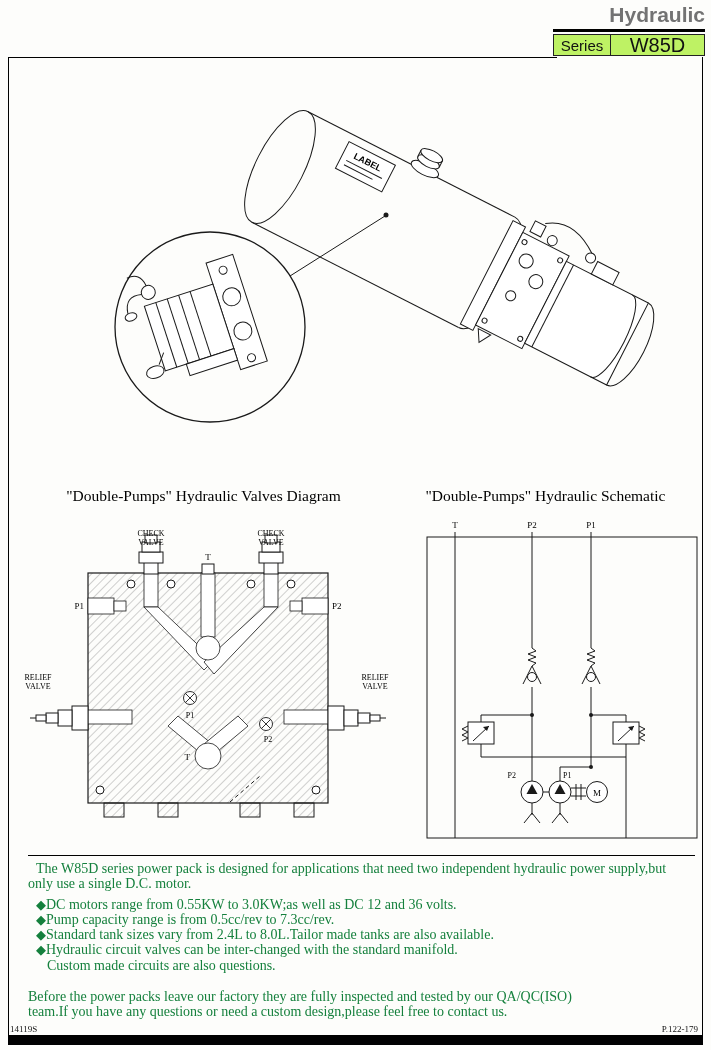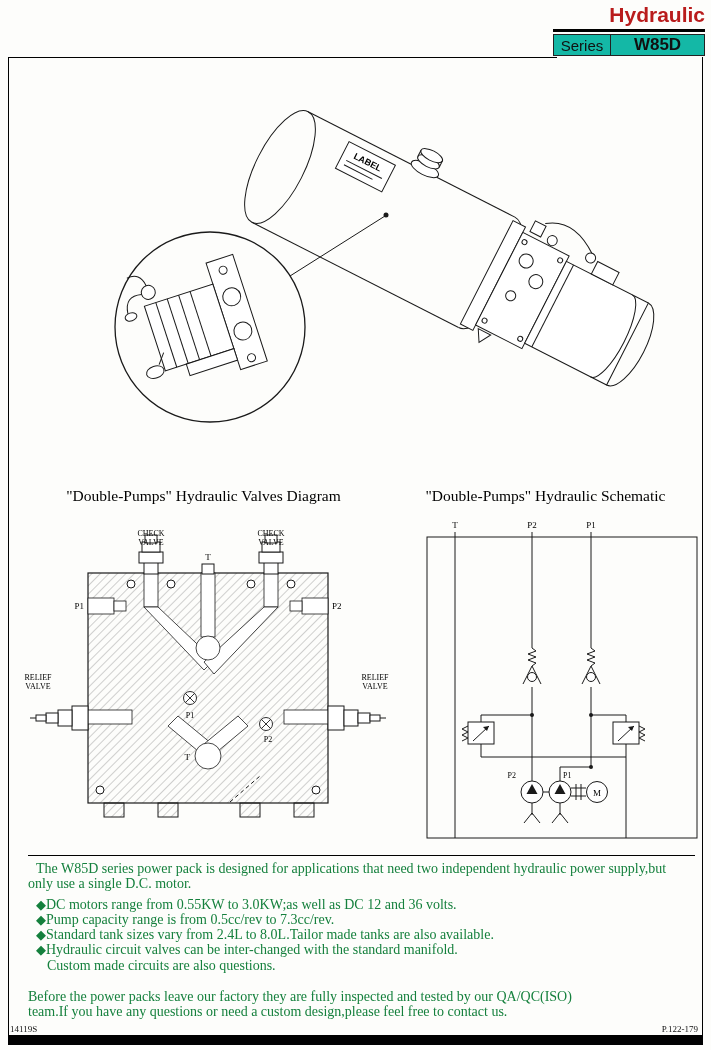--- a/index.html
+++ b/index.html
@@ -8,27 +8,27 @@
   .abs { position:absolute; }
 
   
   .border-top    { left:8px; top:57px; width:549px; height:1px; background:#000; }
   .border-left   { left:8px; top:57px; width:1px; height:982px; background:#000; }
   .border-right  { left:702px; top:57px; width:1px; height:982px; background:#000; }
   .footer-bar    { left:8px; top:1035px; width:695px; height:10px; background:#000; }
 
   
   .header { top:4px; right:6px; width:152px; text-align:right; }
-  .h-line { font-family:"Liberation Sans",sans-serif; font-weight:bold; font-size:21px; line-height:1.06; color:#b91c1c; }
+  .h-line { font-family:"Liberation Sans",sans-serif; font-weight:bold; font-size:21px; line-height:1.06; color:#737373; }
   .h-rule { margin-top:3px; height:3px; background:#000; }
   .series-box { display:flex; border:1px solid #222; margin-top:2px; height:22px;
-                font-family:"Liberation Sans",sans-serif; background:#14b8a6; }
+                font-family:"Liberation Sans",sans-serif; background:#bef264; }
   .series-cell { flex:0 0 57px; border-right:1px solid #222; font-size:15px;
                  display:flex; align-items:center; justify-content:center; }
-  .series-value { flex:1; font-weight:bold; font-size:17px;
+  .series-value { flex:1; font-weight:normal; font-size:20px;
                  display:flex; align-items:center; justify-content:center; }
 
   
   .diag-title { font-size:15.5px; text-align:center; color:#000; }
   #valves-title { left:26px; top:487px; width:355px; }
   #schem-title  { left:398px; top:487px; width:295px; }
 
   
   svg text { font-family:"Liberation Serif",serif; fill:#000; stroke:none; }
   .lbl8 { font-size:8px; }

